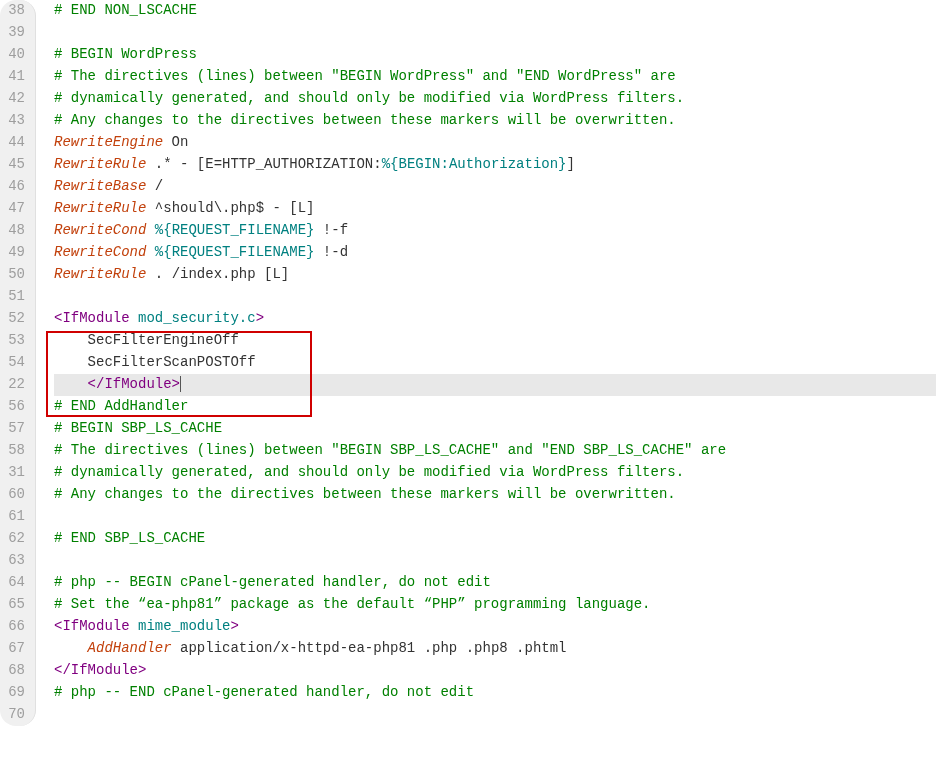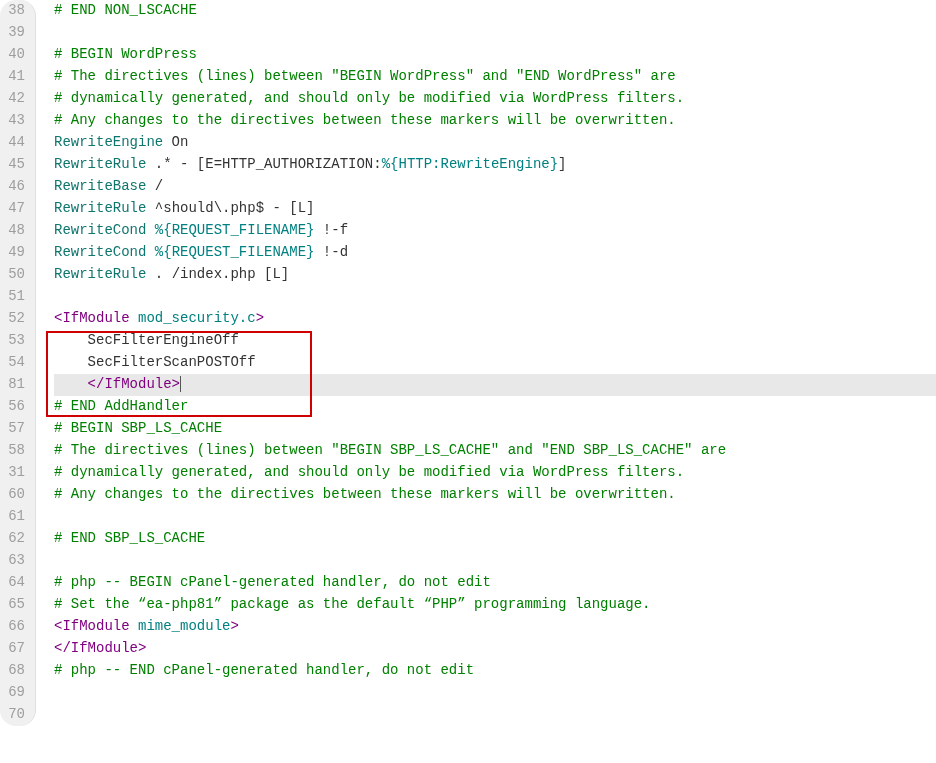--- a/index.html
+++ b/index.html
@@ -37,21 +37,21 @@
   .line {
     height: 22px;
     white-space: pre;
   }
   .line.current {
     background: #e8e8e8;
   }
   .comment { color: #008000; }
   .tag     { color: #800080; }
   .attr    { color: #008080; }
-  .keyword { color: #0f766e; }
+  .keyword { color: #c2410c; font-style: italic; }
   .plain   { color: #333333; font-family: Liberation Mono, monospace; }
   .highlight-box {
     position: absolute;
     border: 2px solid #d00000;
     pointer-events: none;
     left: 10px;
     top: 331px;   
     width: 266px;
     height: 86px; 
     box-sizing: border-box;
@@ -79,21 +79,21 @@
     <div>45</div>
     <div>46</div>
     <div>47</div>
     <div>48</div>
     <div>49</div>
     <div>50</div>
     <div>51</div>
     <div>52</div>
     <div>53</div>
     <div>54</div>
-    <div>81</div>
+    <div>22</div>
     <div>56</div>
     <div>57</div>
     <div>58</div>
     <div>31</div>
     <div>60</div>
     <div>61</div>
     <div>62</div>
     <div>63</div>
     <div>64</div>
     <div>65</div>
@@ -105,21 +105,21 @@
   </div>
 
   <div class="code">
     <div class="line"><span class="comment"># END NON_LSCACHE</span></div>
     <div class="line"><span></span></div>
     <div class="line"><span class="comment"># BEGIN WordPress</span></div>
     <div class="line"><span class="comment"># The directives (lines) between "BEGIN WordPress" and "END WordPress" are</span></div>
     <div class="line"><span class="comment"># dynamically generated, and should only be modified via WordPress filters.</span></div>
     <div class="line"><span class="comment"># Any changes to the directives between these markers will be overwritten.</span></div>
     <div class="line"><span class="keyword">RewriteEngine</span><span class="plain"> On</span></div>
-    <div class="line"><span class="keyword">RewriteRule</span><span class="plain"> .* - [E=HTTP_AUTHORIZATION:</span><span class="attr">%{HTTP:RewriteEngine}</span><span class="plain">]</span></div>
+    <div class="line"><span class="keyword">RewriteRule</span><span class="plain"> .* - [E=HTTP_AUTHORIZATION:</span><span class="attr">%{BEGIN:Authorization}</span><span class="plain">]</span></div>
     <div class="line"><span class="keyword">RewriteBase</span><span class="plain"> /</span></div>
     <div class="line"><span class="keyword">RewriteRule</span><span class="plain"> ^should\.php$ - [L]</span></div>
     <div class="line"><span class="keyword">RewriteCond</span><span class="plain"> </span><span class="attr">%{REQUEST_FILENAME}</span><span class="plain"> !-f</span></div>
     <div class="line"><span class="keyword">RewriteCond</span><span class="plain"> </span><span class="attr">%{REQUEST_FILENAME}</span><span class="plain"> !-d</span></div>
     <div class="line"><span class="keyword">RewriteRule</span><span class="plain"> . /index.php [L]</span></div>
     <div class="line"><span></span></div>
     <div class="line"><span class="tag">&lt;IfModule </span><span class="attr">mod_security.c</span><span class="tag">&gt;</span></div>
     <div class="line"><span class="plain">    </span><span class="plain">SecFilterEngineOff</span></div>
     <div class="line"><span class="plain">    </span><span class="plain">SecFilterScanPOSTOff</span></div>
     <div class="line current"><span class="plain">    </span><span class="tag">&lt;/IfModule&gt;</span><span class="cursor"></span></div>
@@ -127,18 +127,19 @@
     <div class="line"><span class="comment"># BEGIN SBP_LS_CACHE</span></div>
     <div class="line"><span class="comment"># The directives (lines) between "BEGIN SBP_LS_CACHE" and "END SBP_LS_CACHE" are</span></div>
     <div class="line"><span class="comment"># dynamically generated, and should only be modified via WordPress filters.</span></div>
     <div class="line"><span class="comment"># Any changes to the directives between these markers will be overwritten.</span></div>
     <div class="line"><span></span></div>
     <div class="line"><span class="comment"># END SBP_LS_CACHE</span></div>
     <div class="line"><span></span></div>
     <div class="line"><span class="comment"># php -- BEGIN cPanel-generated handler, do not edit</span></div>
     <div class="line"><span class="comment"># Set the “ea-php81” package as the default “PHP” programming language.</span></div>
     <div class="line"><span class="tag">&lt;IfModule </span><span class="attr">mime_module</span><span class="tag">&gt;</span></div>
+    <div class="line"><span class="plain">    </span><span class="keyword">AddHandler</span><span class="plain"> application/x-httpd-ea-php81 .php .php8 .phtml</span></div>
     <div class="line"><span class="tag">&lt;/IfModule&gt;</span></div>
     <div class="line"><span class="comment"># php -- END cPanel-generated handler, do not edit</span></div>
 
     <div class="highlight-box"></div>
   </div>
 </div>
 
 </body></html>

